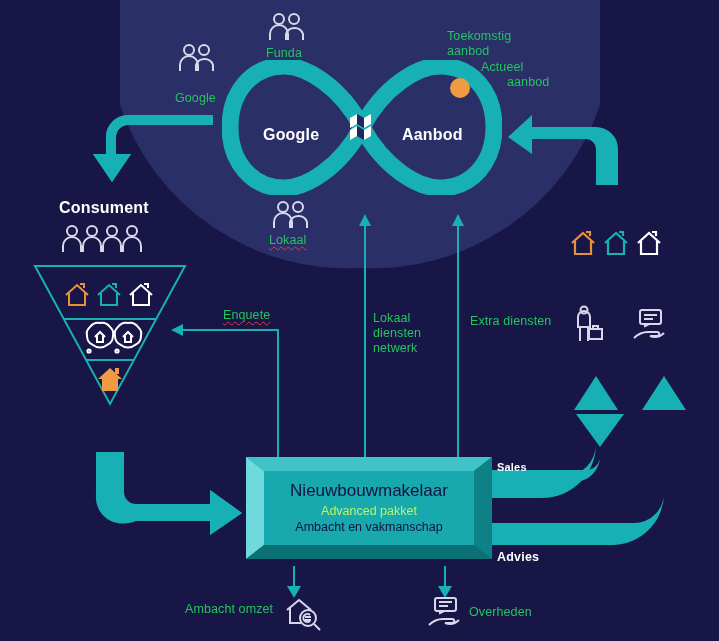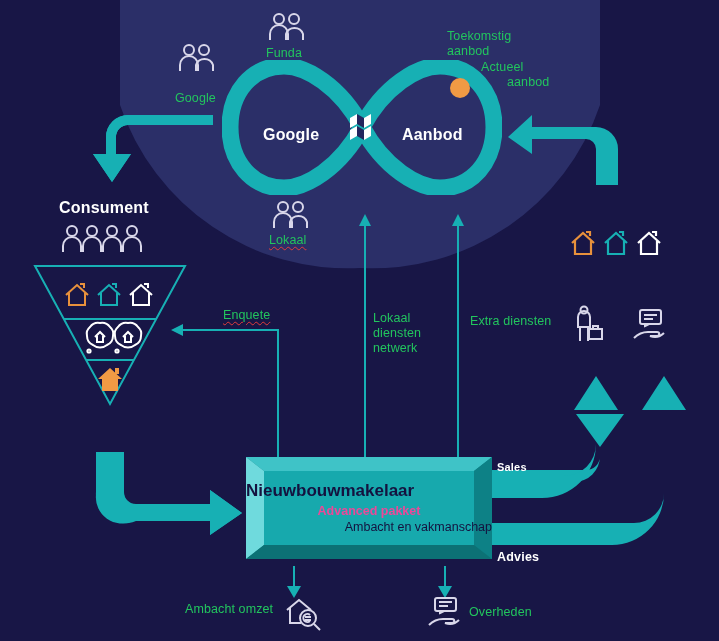--- a/index.html
+++ b/index.html
@@ -12,23 +12,23 @@
     color:#ffffff;
   }
   .abs{position:absolute;}
   .lbl{position:absolute;color:#22c55e;font-size:12.5px;line-height:15px;letter-spacing:.1px;}
   .lbl-bold{position:absolute;color:#ffffff;font-weight:bold;font-size:16px;letter-spacing:.2px;}
   .spell{ text-decoration: underline; text-decoration-color:#e23b3b; text-decoration-style: wavy; text-decoration-thickness:1px; text-underline-offset:2px;}
   
   #plate{
     left:246px;top:457px;width:246px;height:102px;
   }
-  #plate-title{position:absolute;left:0;right:0;top:24px;color:#14123f;font-weight:bold;font-size:17px;}
-  #plate-sub1{position:absolute;left:0;right:0;top:47px;text-align:center;color:#ec4899;font-size:12.5px;font-weight:bold;}
-  #plate-sub2{position:absolute;left:0;right:0;top:63px;text-align:right;color:#14123f;font-size:12.5px;}
+  #plate-title{position:absolute;left:0;right:0;top:24px;text-align:center;color:#14123f;font-weight:normal;font-size:17px;}
+  #plate-sub1{position:absolute;left:0;right:0;top:47px;text-align:center;color:#bef264;font-size:12.5px;}
+  #plate-sub2{position:absolute;left:0;right:0;top:63px;text-align:center;color:#14123f;font-size:12.5px;}
 </style>
 </head>
 <body>
 
 <div id="stage">
 
   <svg class="abs" style="left:0;top:0;" width="719" height="641">
     <path d="M120 -30 H600 V105 A240 240 0 0 1 360 268 A240 240 0 0 1 120 105 Z" fill="#2b2f68"></path>
   </svg>
 

